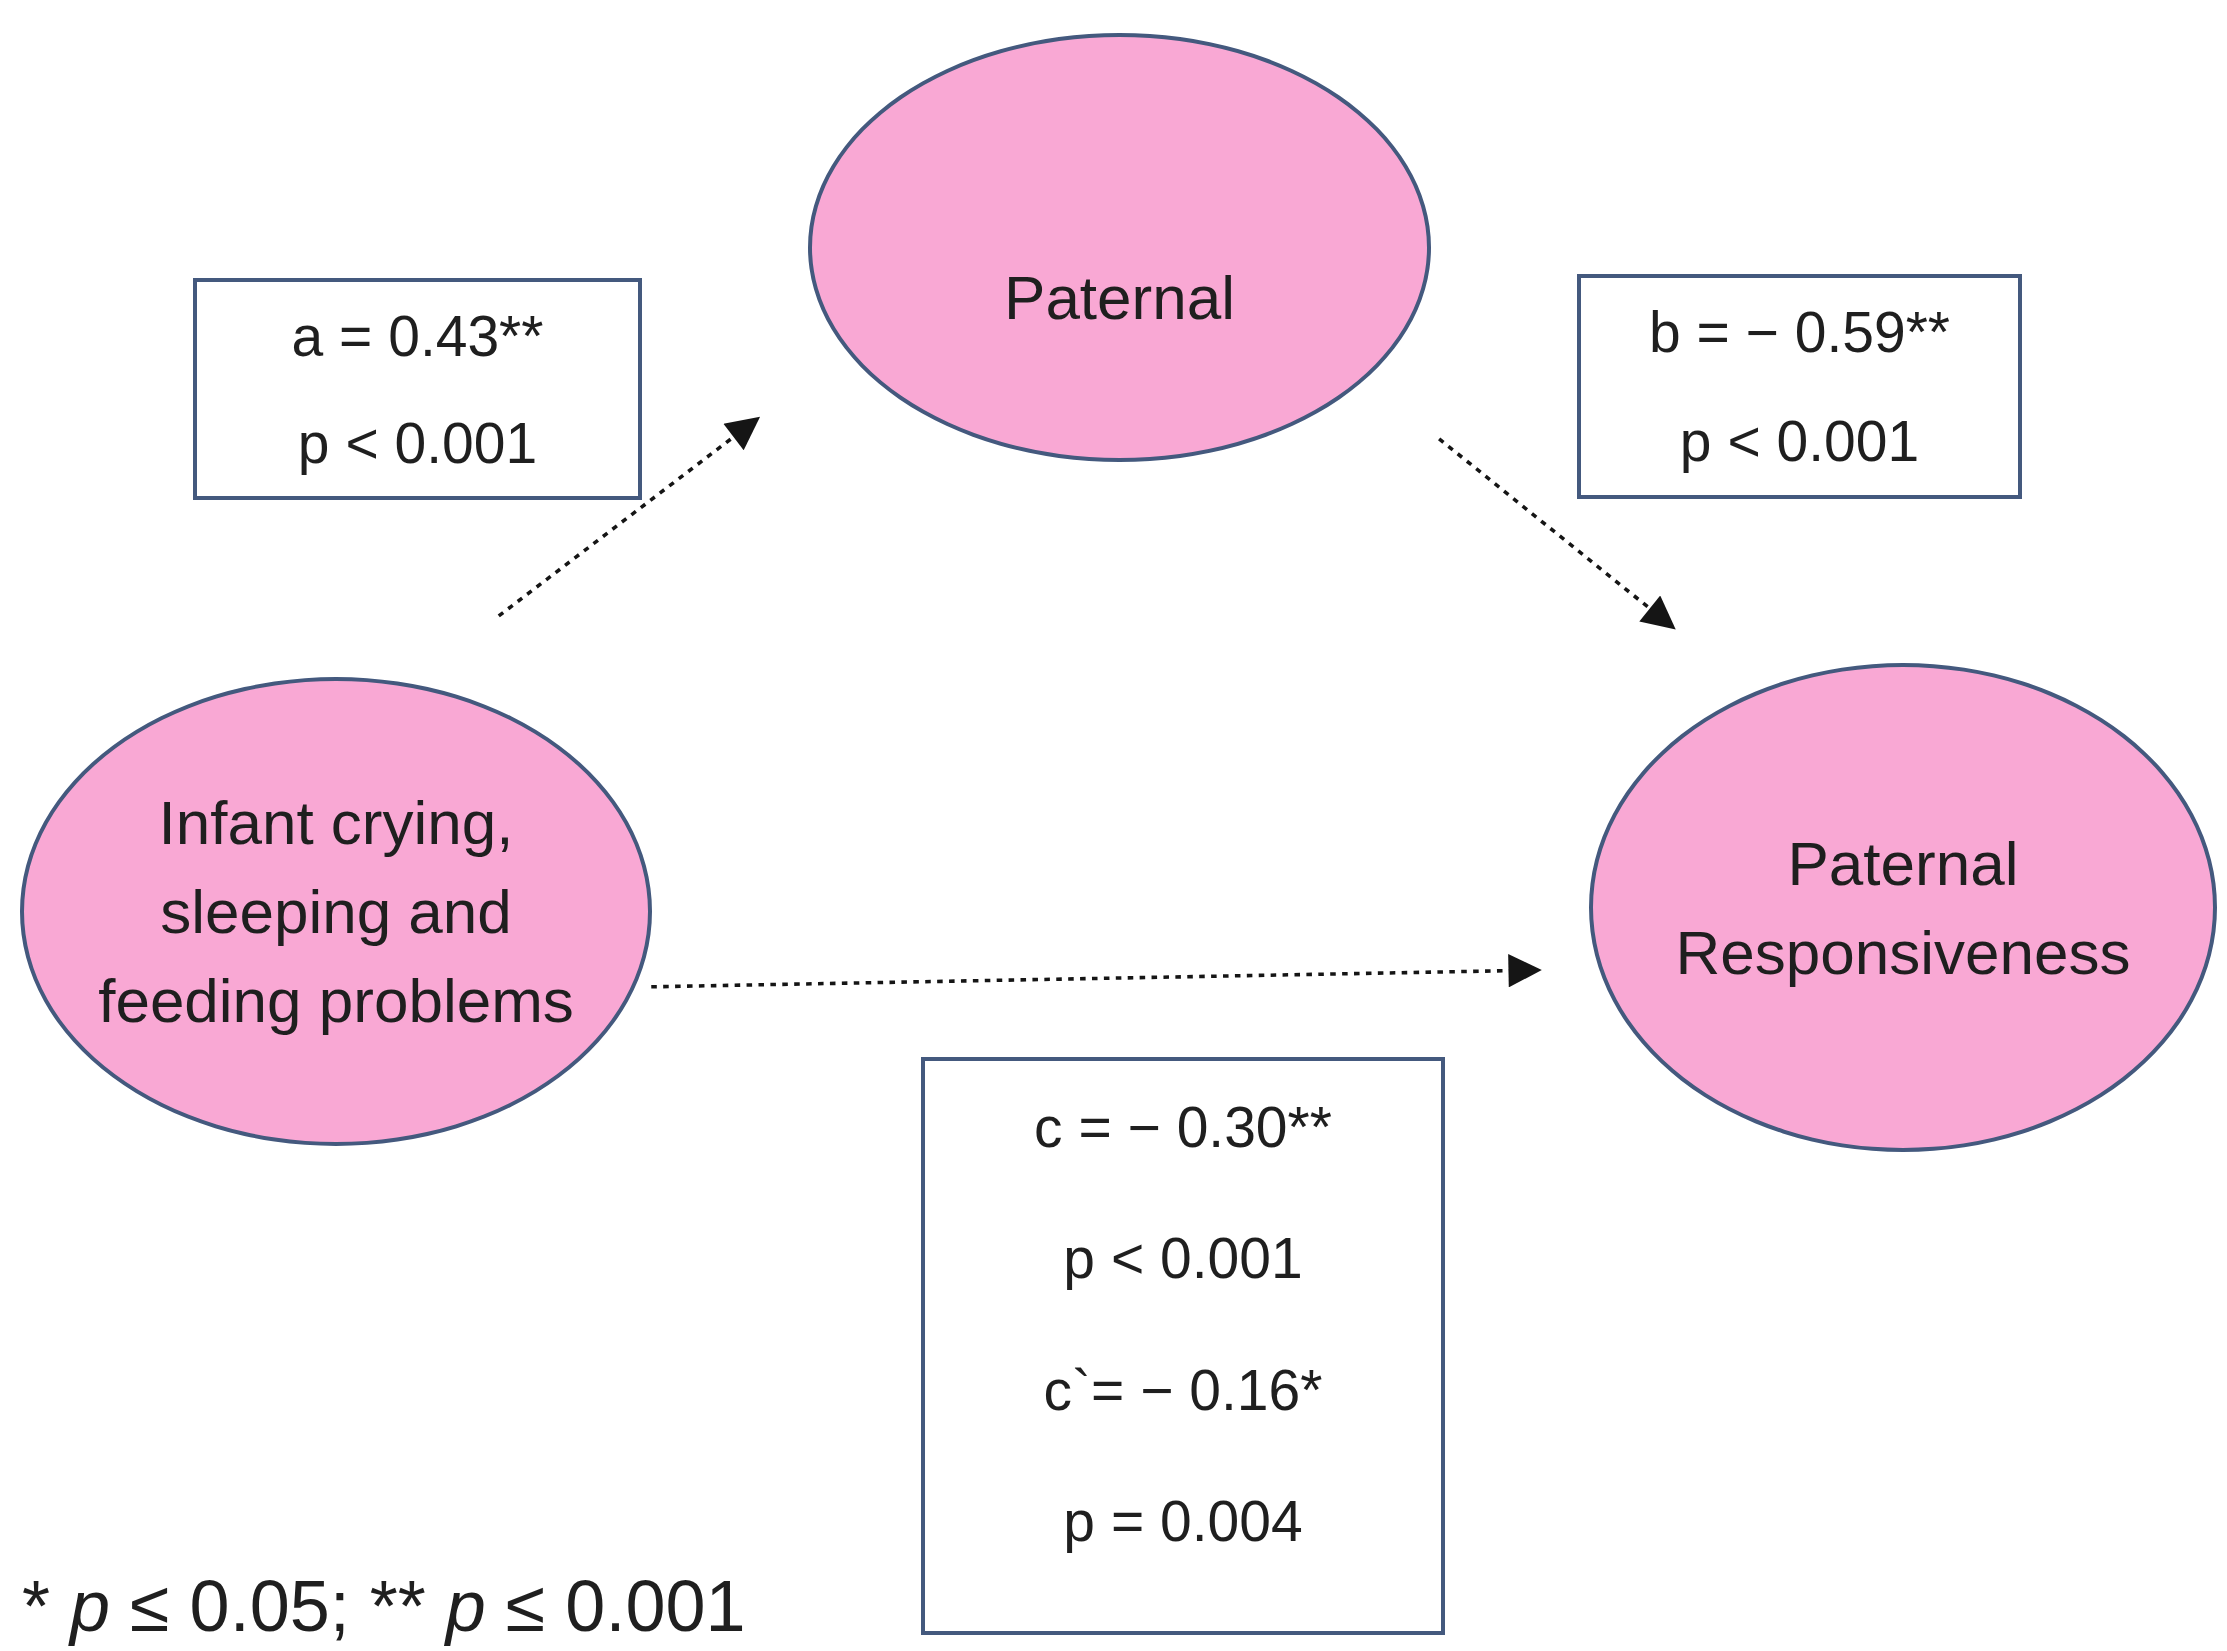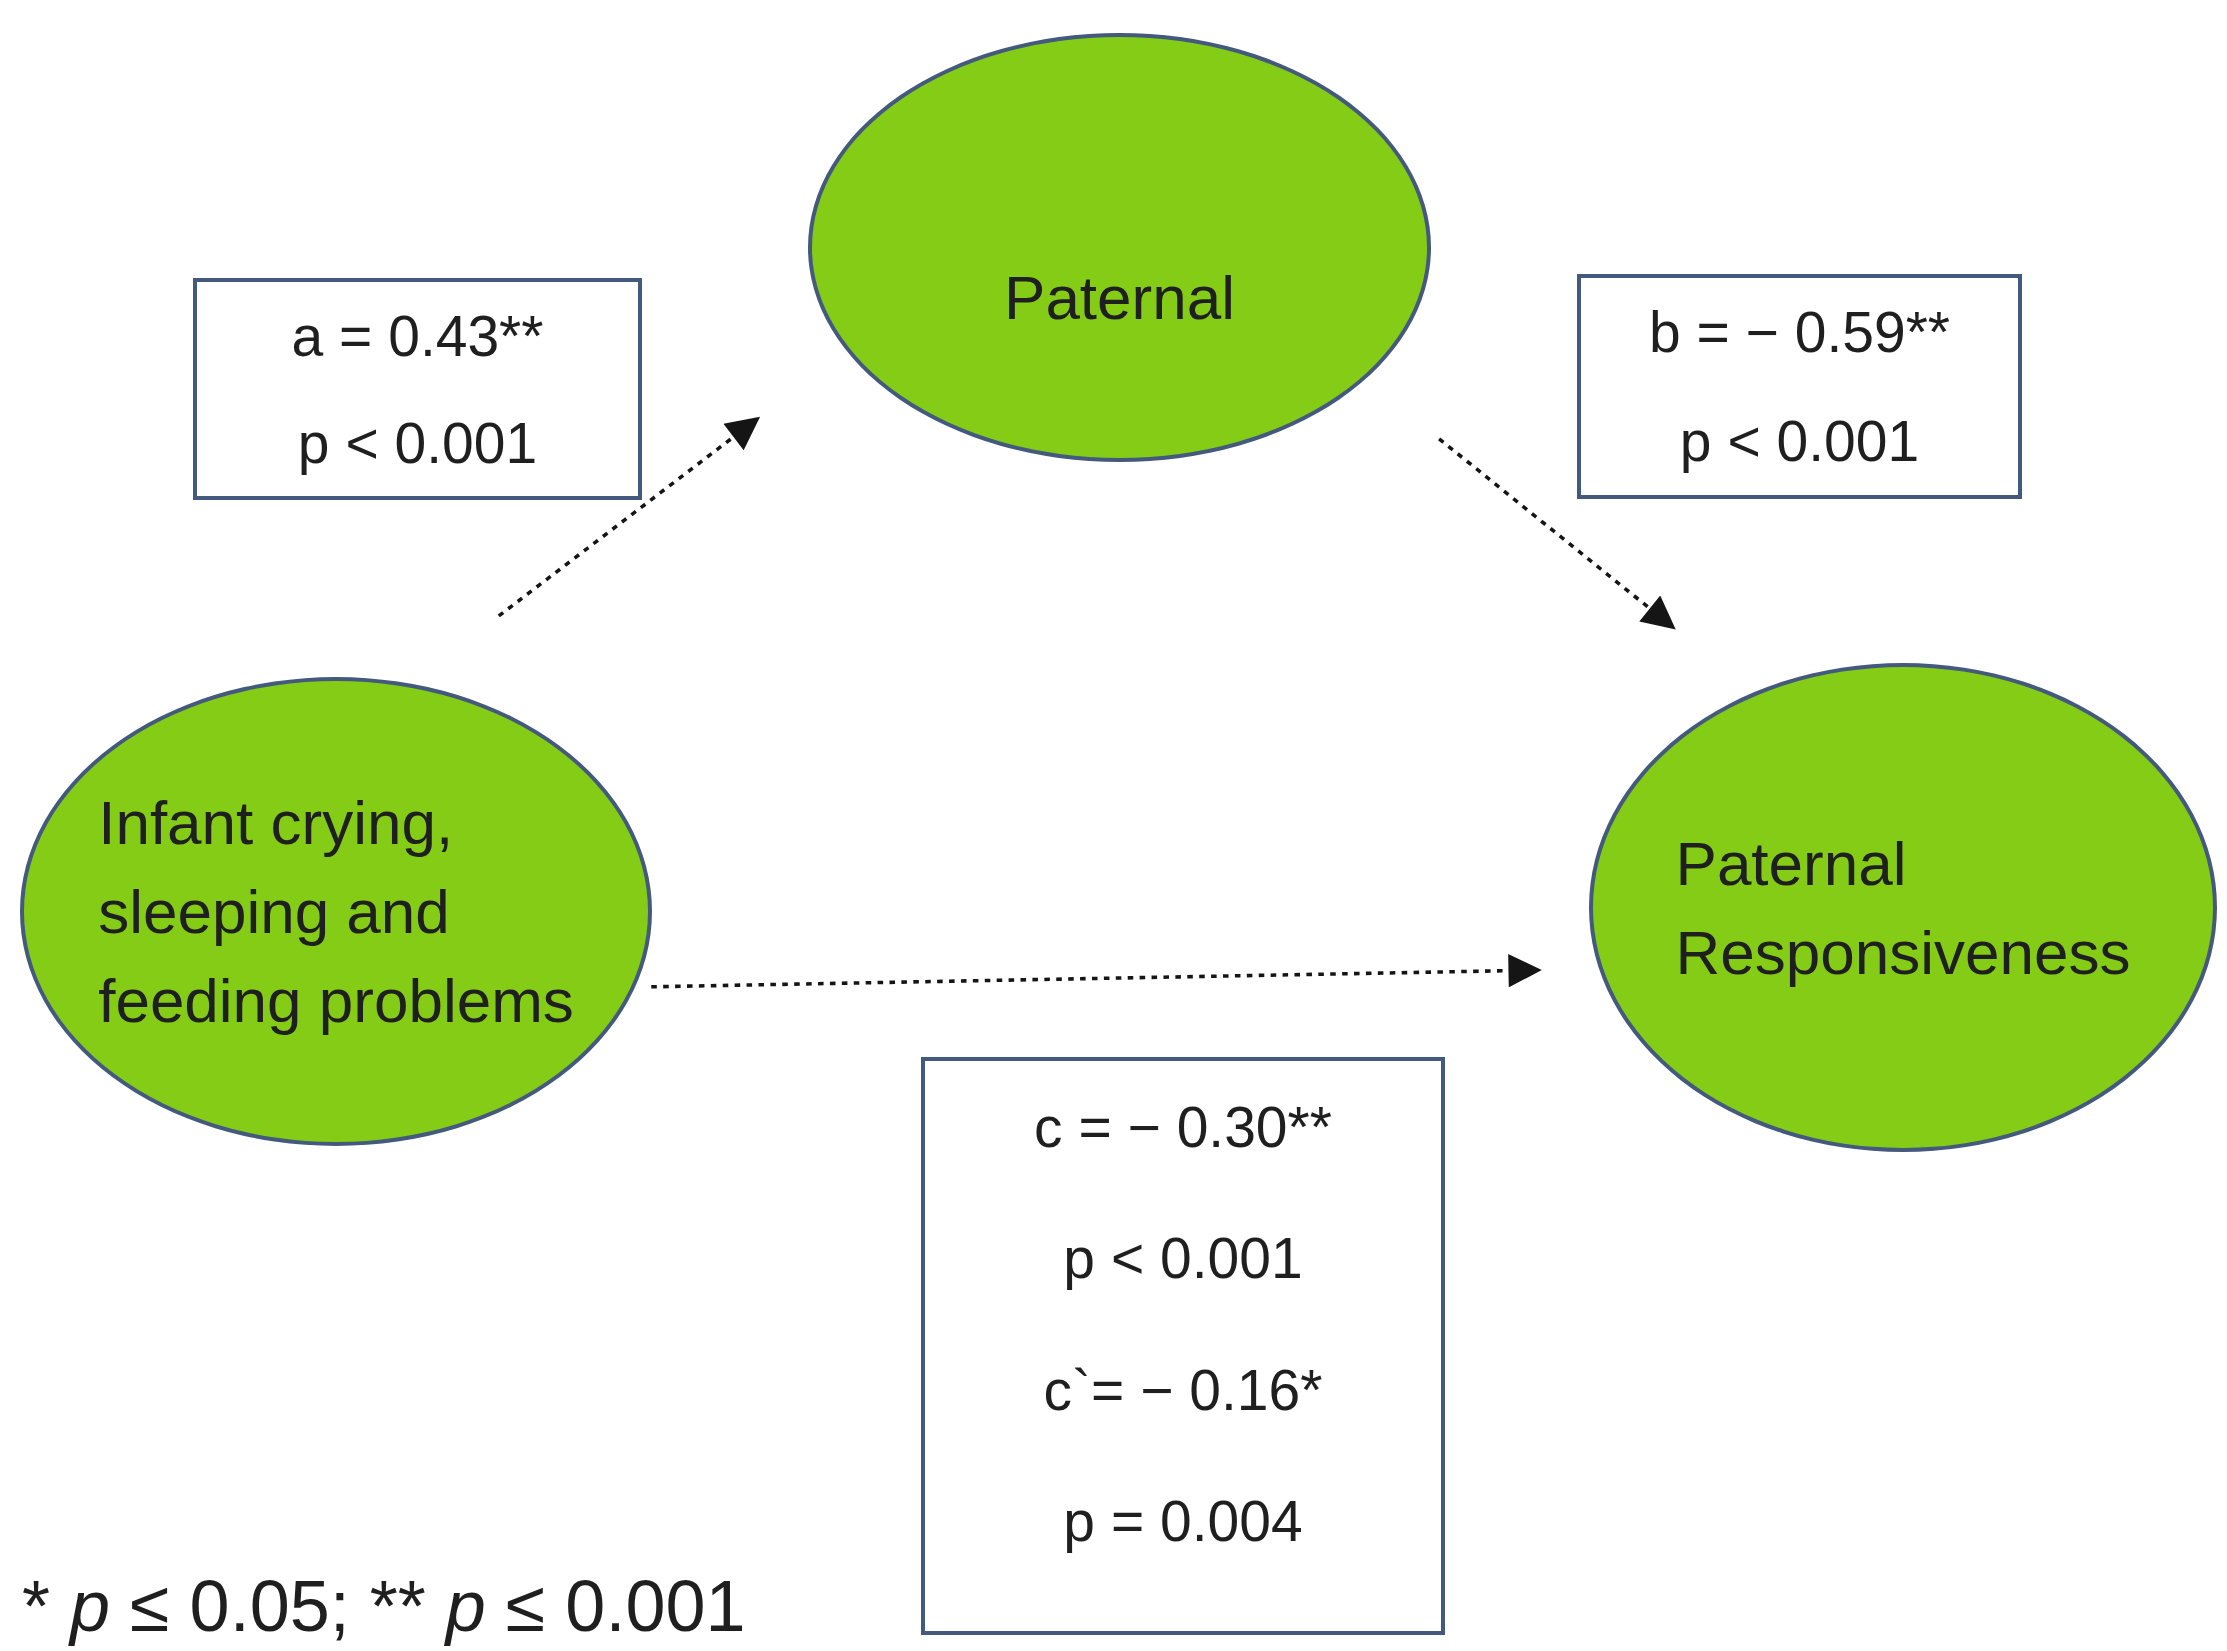--- a/index.html
+++ b/index.html
@@ -30,22 +30,22 @@
     fill: none;
   }
   .ellipse {
     position: absolute;
     border: 4px solid var(--shape-border, #44597e);
     border-radius: 50%;
     box-sizing: border-box;
     display: flex;
     align-items: center;
     justify-content: center;
-    text-align: left;
-    background: #84cc16;
+    text-align: center;
+    background: #f9a8d4;
   }
   .node-text {
     font-size: 62px;
     line-height: 89px;
     color: var(--text-color, #1f1f1f);
   }
   .ellipse.mediator .node-text {
     padding-top: 99px;
   }
   .pbox {

